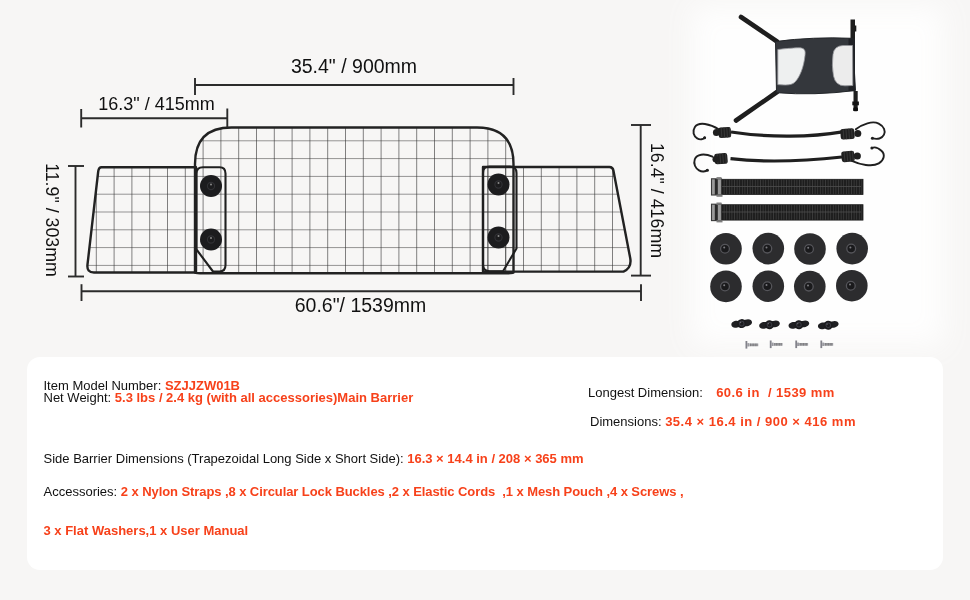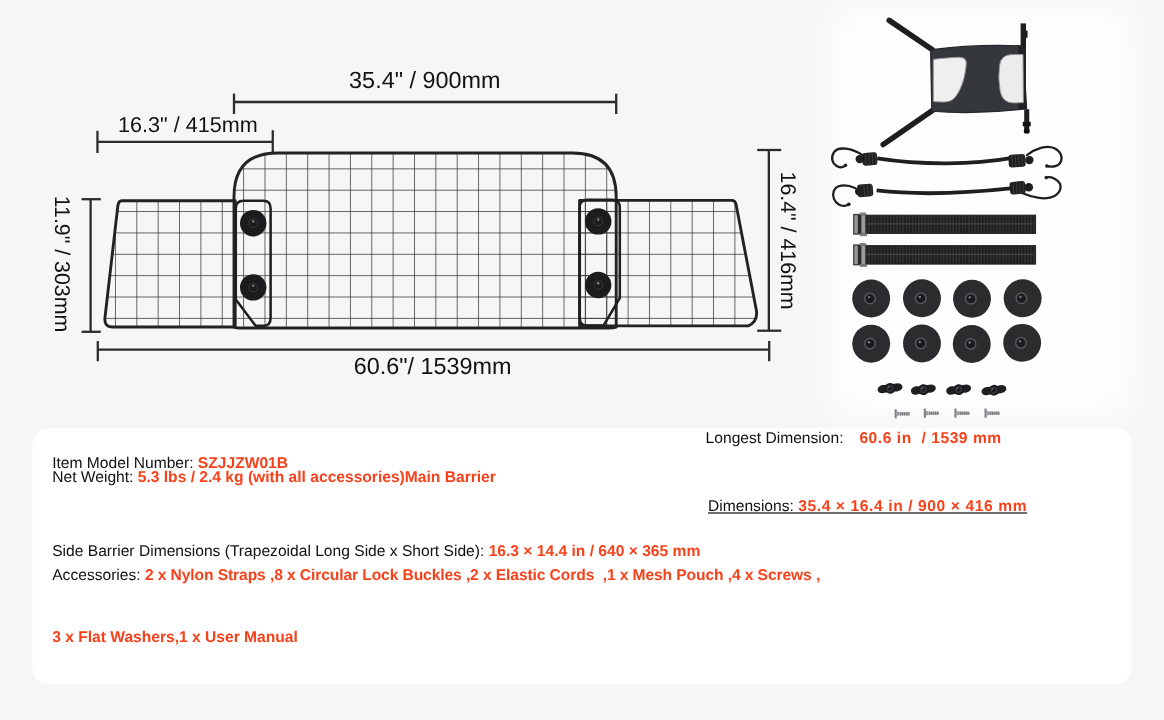--- a/index.html
+++ b/index.html
@@ -277,23 +277,23 @@
       <rect x="1.8" y="2.1" width="2" height="3.4" fill="#9a9aa0"></rect>
       <rect x="3.8" y="2.5" width="9" height="2.7" fill="#a8a8ae"></rect>
       <path d="M5 2.5 V5.2 M6.6 2.5 V5.2 M8.2 2.5 V5.2 M9.8 2.5 V5.2 M11.4 2.5 V5.2" stroke="#6c6c6c" stroke-width="0.7"></path>
     </g>
 </svg>
 
 <div class="panel"></div>
 
 <div class="row" style="left:43.5px;top:377.8px;">Item Model Number: <span class="o">SZJJZW01B</span></div>
 
-<div class="row" style="left:588px;top:357px;">Longest Dimension<span style="letter-spacing:6px;">:</span>&nbsp; <span class="o" style="letter-spacing:0.45px;">60.6 in&nbsp; / 1539 mm</span></div>
+<div class="row" style="left:588px;top:385px;">Longest Dimension<span style="letter-spacing:6px;">:</span>&nbsp; <span class="o" style="letter-spacing:0.45px;">60.6 in&nbsp; / 1539 mm</span></div>
 
 <div class="row" style="left:43.5px;top:390px;">Net Weight: <span class="o">5.3 lbs / 2.4 kg (with all accessories)Main Barrier</span></div>
 
-<div class="row" style="left:590px;top:414.2px;text-decoration:underline;">Dimensions: <span class="o" style="letter-spacing:0.5px;">35.4 × 16.4 in / 900 × 416 mm</span></div>
-
-<div class="row" style="left:43.5px;top:450.6px;">Side Barrier Dimensions (Trapezoidal Long Side x Short Side): <span class="o">16.3 × 14.4 in / 640 × 365 mm</span></div>
-
-<div class="row" style="left:43.5px;top:471px;">Accessories: <span class="o" style="letter-spacing:-0.08px;">2 x Nylon Straps ,8 x Circular Lock Buckles ,2 x Elastic Cords&nbsp; ,1 x Mesh Pouch ,4 x Screws ,</span></div>
+<div class="row" style="left:590px;top:414.2px;">Dimensions: <span class="o" style="letter-spacing:0.5px;">35.4 × 16.4 in / 900 × 416 mm</span></div>
+
+<div class="row" style="left:43.5px;top:450.6px;">Side Barrier Dimensions (Trapezoidal Long Side x Short Side): <span class="o">16.3 × 14.4 in / 208 × 365 mm</span></div>
+
+<div class="row" style="left:43.5px;top:484px;">Accessories: <span class="o" style="letter-spacing:-0.08px;">2 x Nylon Straps ,8 x Circular Lock Buckles ,2 x Elastic Cords&nbsp; ,1 x Mesh Pouch ,4 x Screws ,</span></div>
 
 <div class="row" style="left:43.5px;top:523.4px;"><span class="o">3 x Flat Washers,1 x User Manual</span></div>
 
 </body></html>

